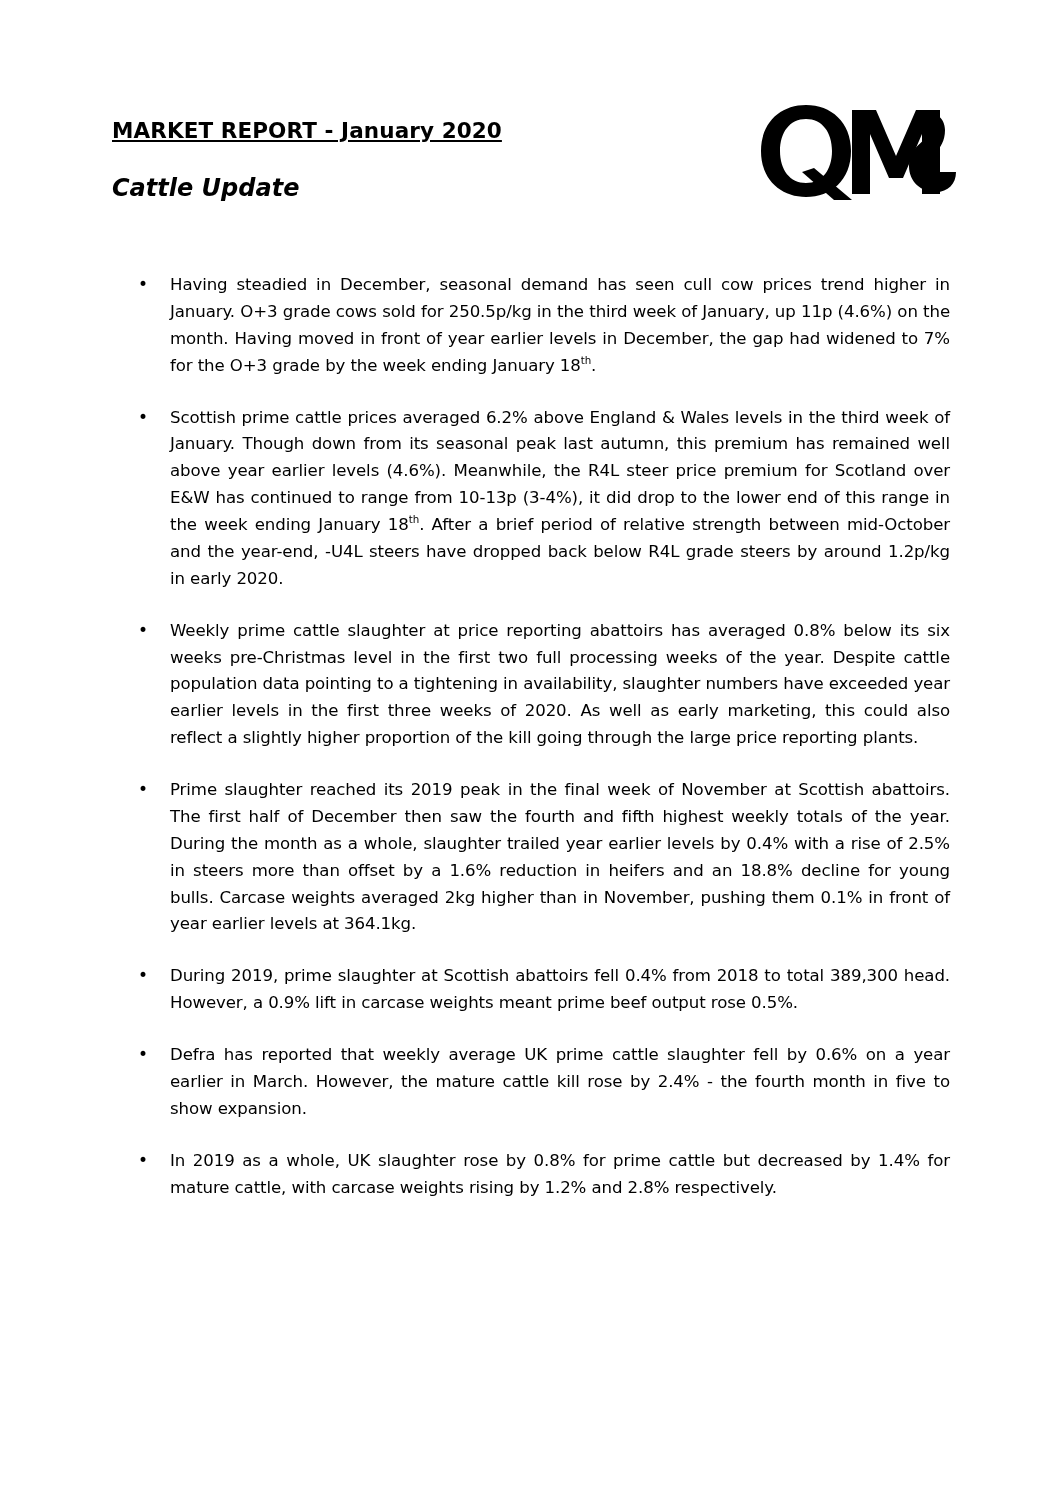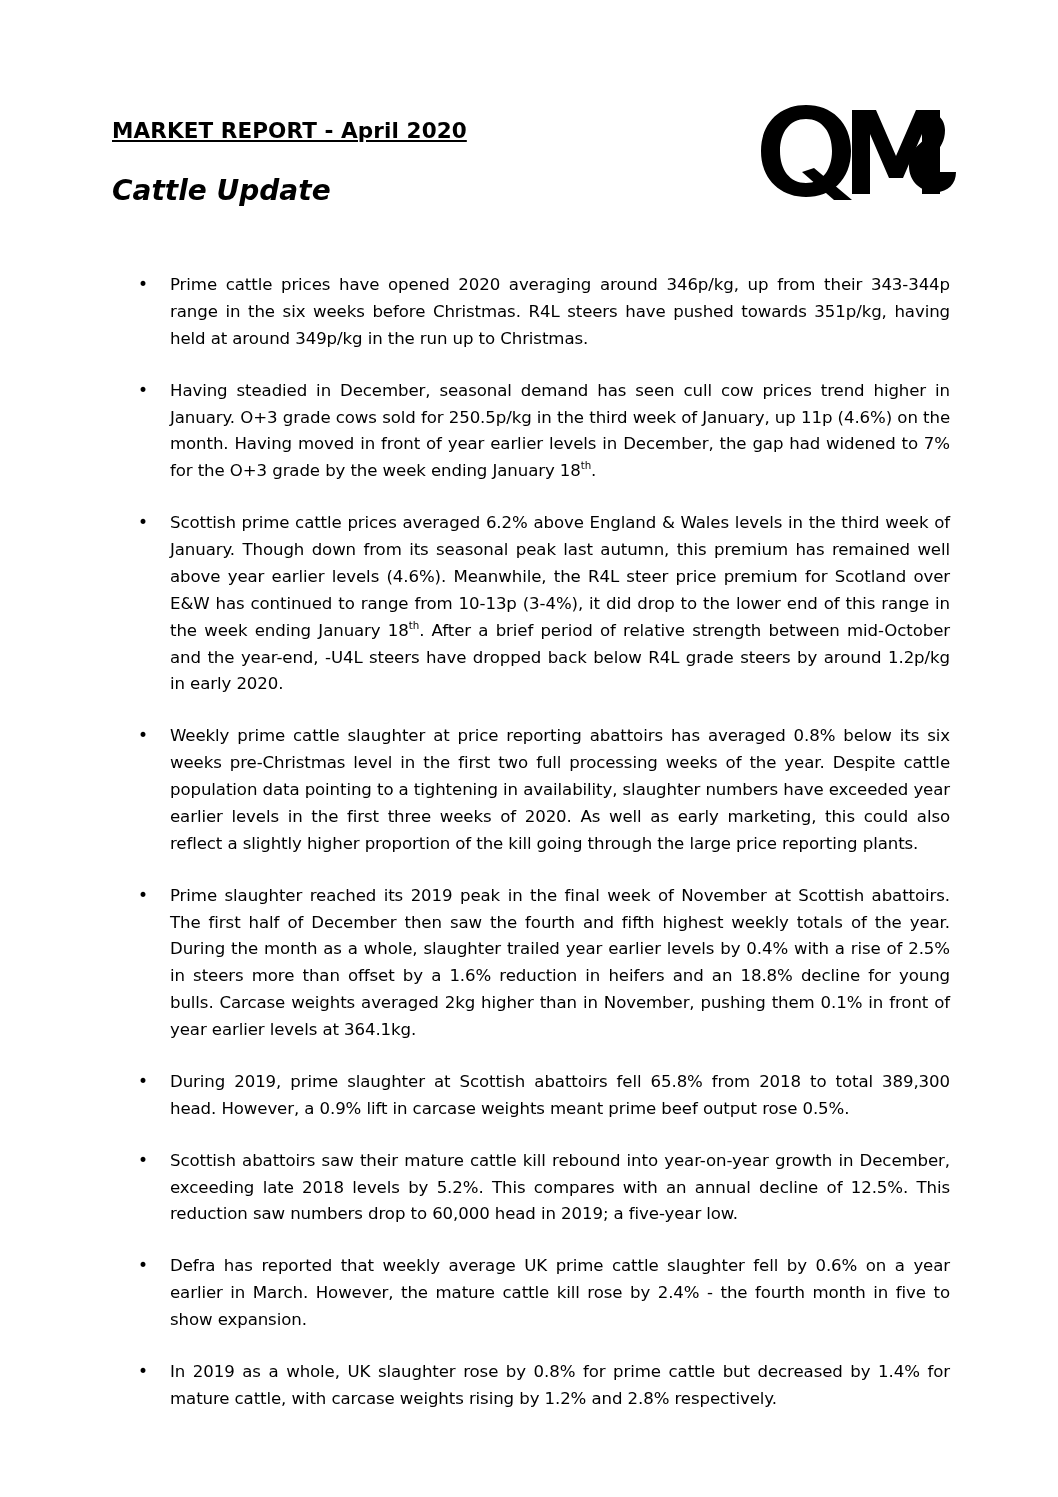--- a/index.html
+++ b/index.html
@@ -28,21 +28,21 @@
     font-family: "DejaVu Sans", sans-serif;
     font-size: 21.5px;
     font-weight: bold;
     text-decoration: underline;
     letter-spacing: 0.1px;
     margin: 0 0 30px 0;
     line-height: 1.2;
   }
   .doc-subtitle {
     font-family: "DejaVu Sans", sans-serif;
-    font-size: 28px;
+    font-size: 24px;
     font-weight: bold;
     font-style: italic;
     margin: 0;
     line-height: 1.2;
   }
   .logo {
     position: absolute;
     top: -22px;
     right: -8px;
     width: 210px;
@@ -83,43 +83,41 @@
     vertical-align: super;
     line-height: 0;
   }
 </style>
 </head>
 <body>
 
 <div class="page">
 
   <div class="header-row">
-    <h1 class="doc-title">MARKET REPORT - April 2020</h1>
+    <h1 class="doc-title">MARKET REPORT - January 2020</h1>
     <h2 class="doc-subtitle">Cattle Update</h2>
 
     <div class="logo">
       <svg width="210" height="110" viewBox="0 0 210 110" xmlns="http://www.w3.org/2000/svg" aria-hidden="true">
         <g fill="#000000">
 
           <path d="M13 55 C13 26 33 9 58 9 C83 9 103 26 103 55 C103 84 83 101 58 101 C33 101 13 84 13 55 Z M58 23 C42 23 32 36 32 55 C32 74 42 87 58 87 C74 87 84 74 84 55 C84 36 74 23 58 23 Z"></path>
           <path d="M66 72 L104 104 L86 104 L54 76 Z"></path>
 
           <path d="M104 14 L128 14 L148 60 L168 14 L192 14 L192 98 L174 98 L174 38 L155 82 L141 82 L122 38 L122 98 L104 98 Z"></path>
 
           <path d="M199 30 C199 18 189 10 175 10 L175 25 C181 25 183 27 183 31 C183 42 163 44 163 66 C163 82 175 92 190 92 C202 92 210 84 210 72 L194 72 C194 77 192 79 188 79 C183 79 180 75 180 69 C180 56 199 52 199 30 Z" transform="translate(-2,4)"></path>
         </g>
       </svg>
     </div>
   </div>
 
   <ul class="bullets">
-    <li>Prime cattle prices have opened 2020 averaging around 346p/kg, up from their 343-344p range in the six weeks before Christmas.  R4L steers have pushed towards 351p/kg, having held at around 349p/kg in the run up to Christmas.</li>
     <li><span>Having steadied in December, seasonal demand has seen cull cow prices trend higher in January.  O+3 grade cows sold for 250.5p/kg in the third week of January, up 11p (4.6%) on the month.  Having moved in front of year earlier levels in December, the gap had widened to 7% for the O+3 grade by the week ending January 18<sup>th</sup>.</span></li>
     <li><span>Scottish prime cattle prices averaged 6.2% above England &amp; Wales levels in the third week of January.  Though down from its seasonal peak last autumn, this premium  has remained well above year earlier levels (4.6%).   Meanwhile, the R4L steer price premium for Scotland over E&amp;W has continued to range from 10-13p (3-4%), it did drop to the lower end of this range in the week ending January 18<sup>th</sup>.  After a brief period of relative strength between mid-October and the year-end, -U4L steers have dropped back below R4L grade steers by around 1.2p/kg in early 2020.</span></li>
     <li>Weekly prime cattle slaughter at price reporting abattoirs has averaged 0.8% below its six weeks pre-Christmas level in the first two full processing weeks of the year.  Despite cattle population data pointing to a tightening in availability, slaughter numbers have exceeded year earlier levels in the first three weeks of 2020.  As well as early marketing, this could also reflect a slightly higher proportion of the kill going through the large price reporting plants.</li>
     <li>Prime slaughter reached its 2019 peak in the final week of November at Scottish abattoirs.  The first half of December then saw the fourth and fifth highest weekly totals of the year.  During the month as a whole, slaughter trailed year earlier levels by 0.4% with a rise of 2.5% in steers more than offset by a 1.6% reduction in heifers and an 18.8% decline for young bulls.  Carcase weights averaged 2kg higher than in November, pushing them 0.1% in front of year earlier levels at 364.1kg.</li>
-    <li>During 2019, prime slaughter at Scottish abattoirs fell 65.8% from 2018 to total 389,300 head.  However, a 0.9% lift in carcase weights meant prime beef output rose 0.5%.</li>
-    <li>Scottish abattoirs saw their mature cattle kill rebound into year-on-year growth in December, exceeding late 2018 levels by 5.2%.  This compares with an annual decline of 12.5%.  This reduction saw numbers drop to 60,000 head in 2019; a five-year low.</li>
+    <li>During 2019, prime slaughter at Scottish abattoirs fell 0.4% from 2018 to total 389,300 head.  However, a 0.9% lift in carcase weights meant prime beef output rose 0.5%.</li>
     <li>Defra has reported that weekly average UK prime cattle slaughter fell by 0.6% on a year earlier in March.  However, the mature cattle kill rose by 2.4% - the fourth month in five to show expansion.</li>
     <li>In 2019 as a whole, UK slaughter rose by 0.8% for prime cattle but decreased by 1.4% for mature cattle, with carcase weights rising by 1.2% and 2.8% respectively.</li>
   </ul>
 
 </div>
 
 </body></html>

